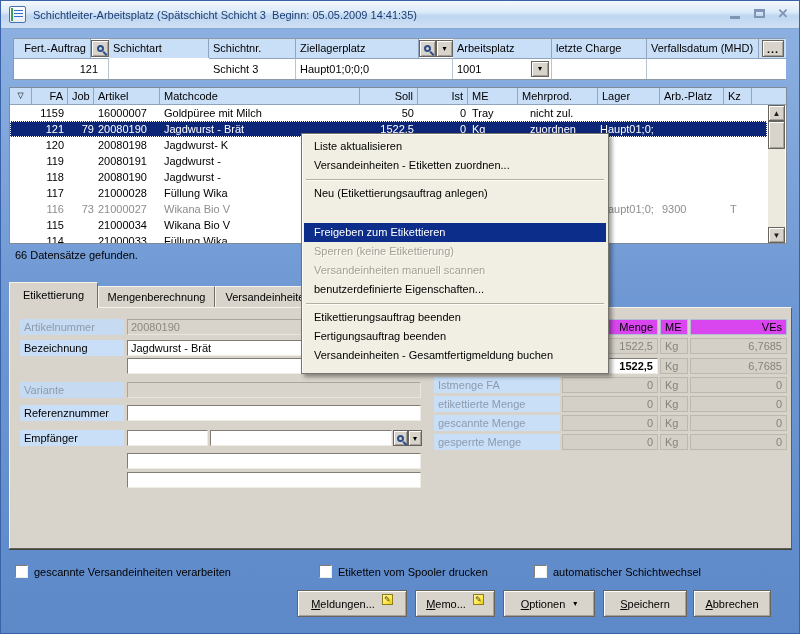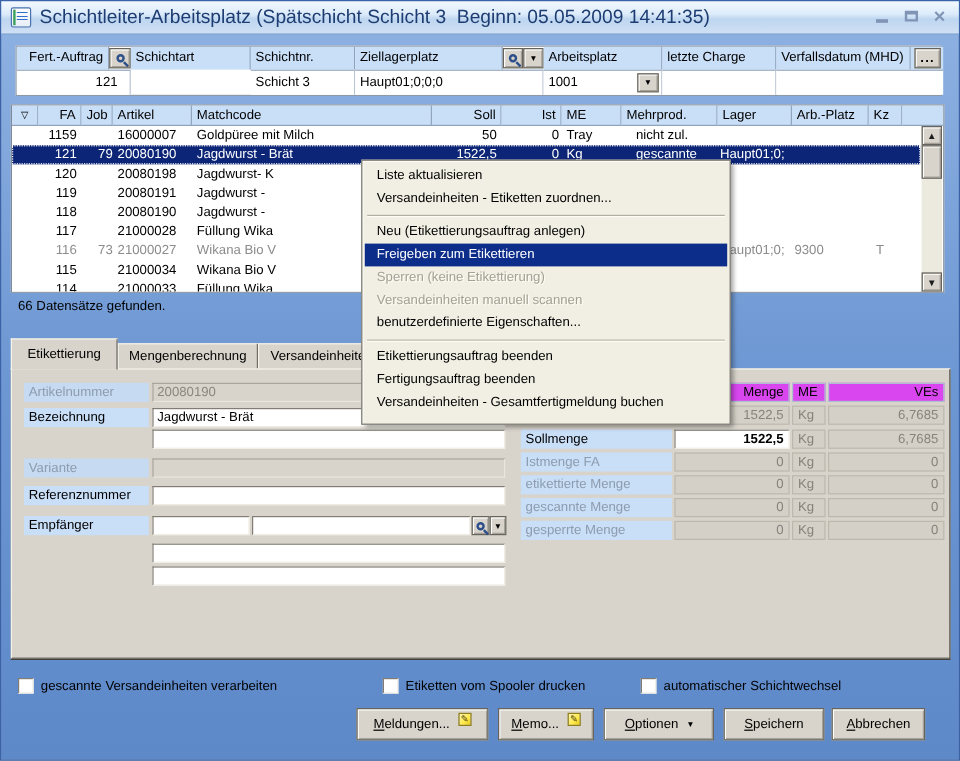--- a/index.html
+++ b/index.html
@@ -16,21 +16,21 @@
     background:linear-gradient(180deg,#f3f8fe 0%,#dcebfa 40%,#bed6f0 55%,#cfe0f4 100%);
     display:flex;align-items:center;
     border-bottom:1px solid #86a7d2;
   }
   .app-icon{width:17px;height:17px;margin:0 7px 0 8px;position:relative;
     background:linear-gradient(180deg,#fdfdfd,#e8eef6);
     border:1px solid #4a72b0;border-radius:2px;}
   .app-icon::before{content:"";position:absolute;left:4px;top:3px;right:2px;height:9px;
     background:repeating-linear-gradient(180deg,#2f6fd0 0 1px,transparent 1px 3px);}
   .app-icon::after{content:"";position:absolute;left:1px;top:1px;width:2px;bottom:1px;background:#3aa05a;}
-  .title{color:#1d3d72;font-size:16px;white-space:pre;overflow:hidden;}
+  .title{color:#1d3d72;font-size:11px;white-space:pre;overflow:hidden;}
   .win-controls{position:absolute;right:10px;top:4px;display:flex;gap:8px;align-items:center;}
   .wc{width:16px;height:16px;display:flex;align-items:center;justify-content:center;
       color:#8094b6;font-weight:bold;font-size:13px;cursor:default;}
   .wc-min{align-items:flex-end;}
   .wc-min i{display:block;width:10px;height:3px;background:#8094b6;margin-bottom:2px;}
   .wc-max i{display:block;width:11px;height:9px;border:2px solid #8094b6;border-top-width:3px;}
   
   .btn3d{
     background:#d8d4cb;border:1px solid #66645c;
     box-shadow:inset 1px 1px 0 #ffffff, inset -1px -1px 0 #a5a199;
@@ -104,21 +104,21 @@
   .pbtn .lab::first-letter{text-decoration:underline;}
   .note{display:inline-block;width:11px;height:11px;margin-left:7px;position:relative;top:-4px;
     background:linear-gradient(135deg,#fff6a8 0%,#ffe94a 60%,#e8c918 100%);
     border:1px solid #8d7d1c;font-size:8px;line-height:10px;text-align:center;color:#4d430a;}
   .arr{font-size:8px;margin-left:8px;}
   
   .menu{position:absolute;left:300px;top:132px;width:308px;z-index:50;background:#f1efe3;
     border:1px solid #76746b;box-shadow:inset 1px 1px 0 #fcfbf6, 3px 3px 4px rgba(0,0,0,.38);
     padding:3px 2px 8px 2px;}
   .mi{height:19px;line-height:19px;padding:0 10px;white-space:nowrap;cursor:default;}
-  .mi.hl{background:#0c2d8a;color:#fff;}
+  .mi.hl{background:#0c2d8a;color:#fff;margin-top:20px;}
   .mi.dis{color:#a3a094;text-shadow:1px 1px 0 #fdfcf7;}
   .msep{height:9px;position:relative;}
   .msep::before{content:"";position:absolute;left:2px;right:2px;top:4px;height:1px;background:#b2afa2;}
   .msep::after{content:"";position:absolute;left:2px;right:2px;top:5px;height:1px;background:#fdfcf7;}
 </style>
 </head>
 <body>
 
 <div class="window">
 
@@ -196,21 +196,21 @@
           <span class="cell c-kz"></span>
       </div>
       <div class="trow sel" style="top:16px;">
         <span class="cell c-fa">121</span>
           <span class="cell c-job">79</span>
           <span class="cell c-art">20080190</span>
           <span class="cell c-match">Jagdwurst - Brät</span>
           <span class="cell c-soll">1522,5</span>
           <span class="cell c-ist">0</span>
           <span class="cell c-me">Kg</span>
-          <span class="cell c-mehr">gescannte</span>
+          <span class="cell c-mehr">zuordnen</span>
           <span class="cell c-lager">Haupt01;0;</span>
           <span class="cell c-arb"></span>
           <span class="cell c-kz"></span>
       </div>
       <div class="trow" style="top:32px;">
         <span class="cell c-fa">120</span>
           <span class="cell c-job"></span>
           <span class="cell c-art">20080198</span>
           <span class="cell c-match">Jagdwurst- K</span>
       </div>

